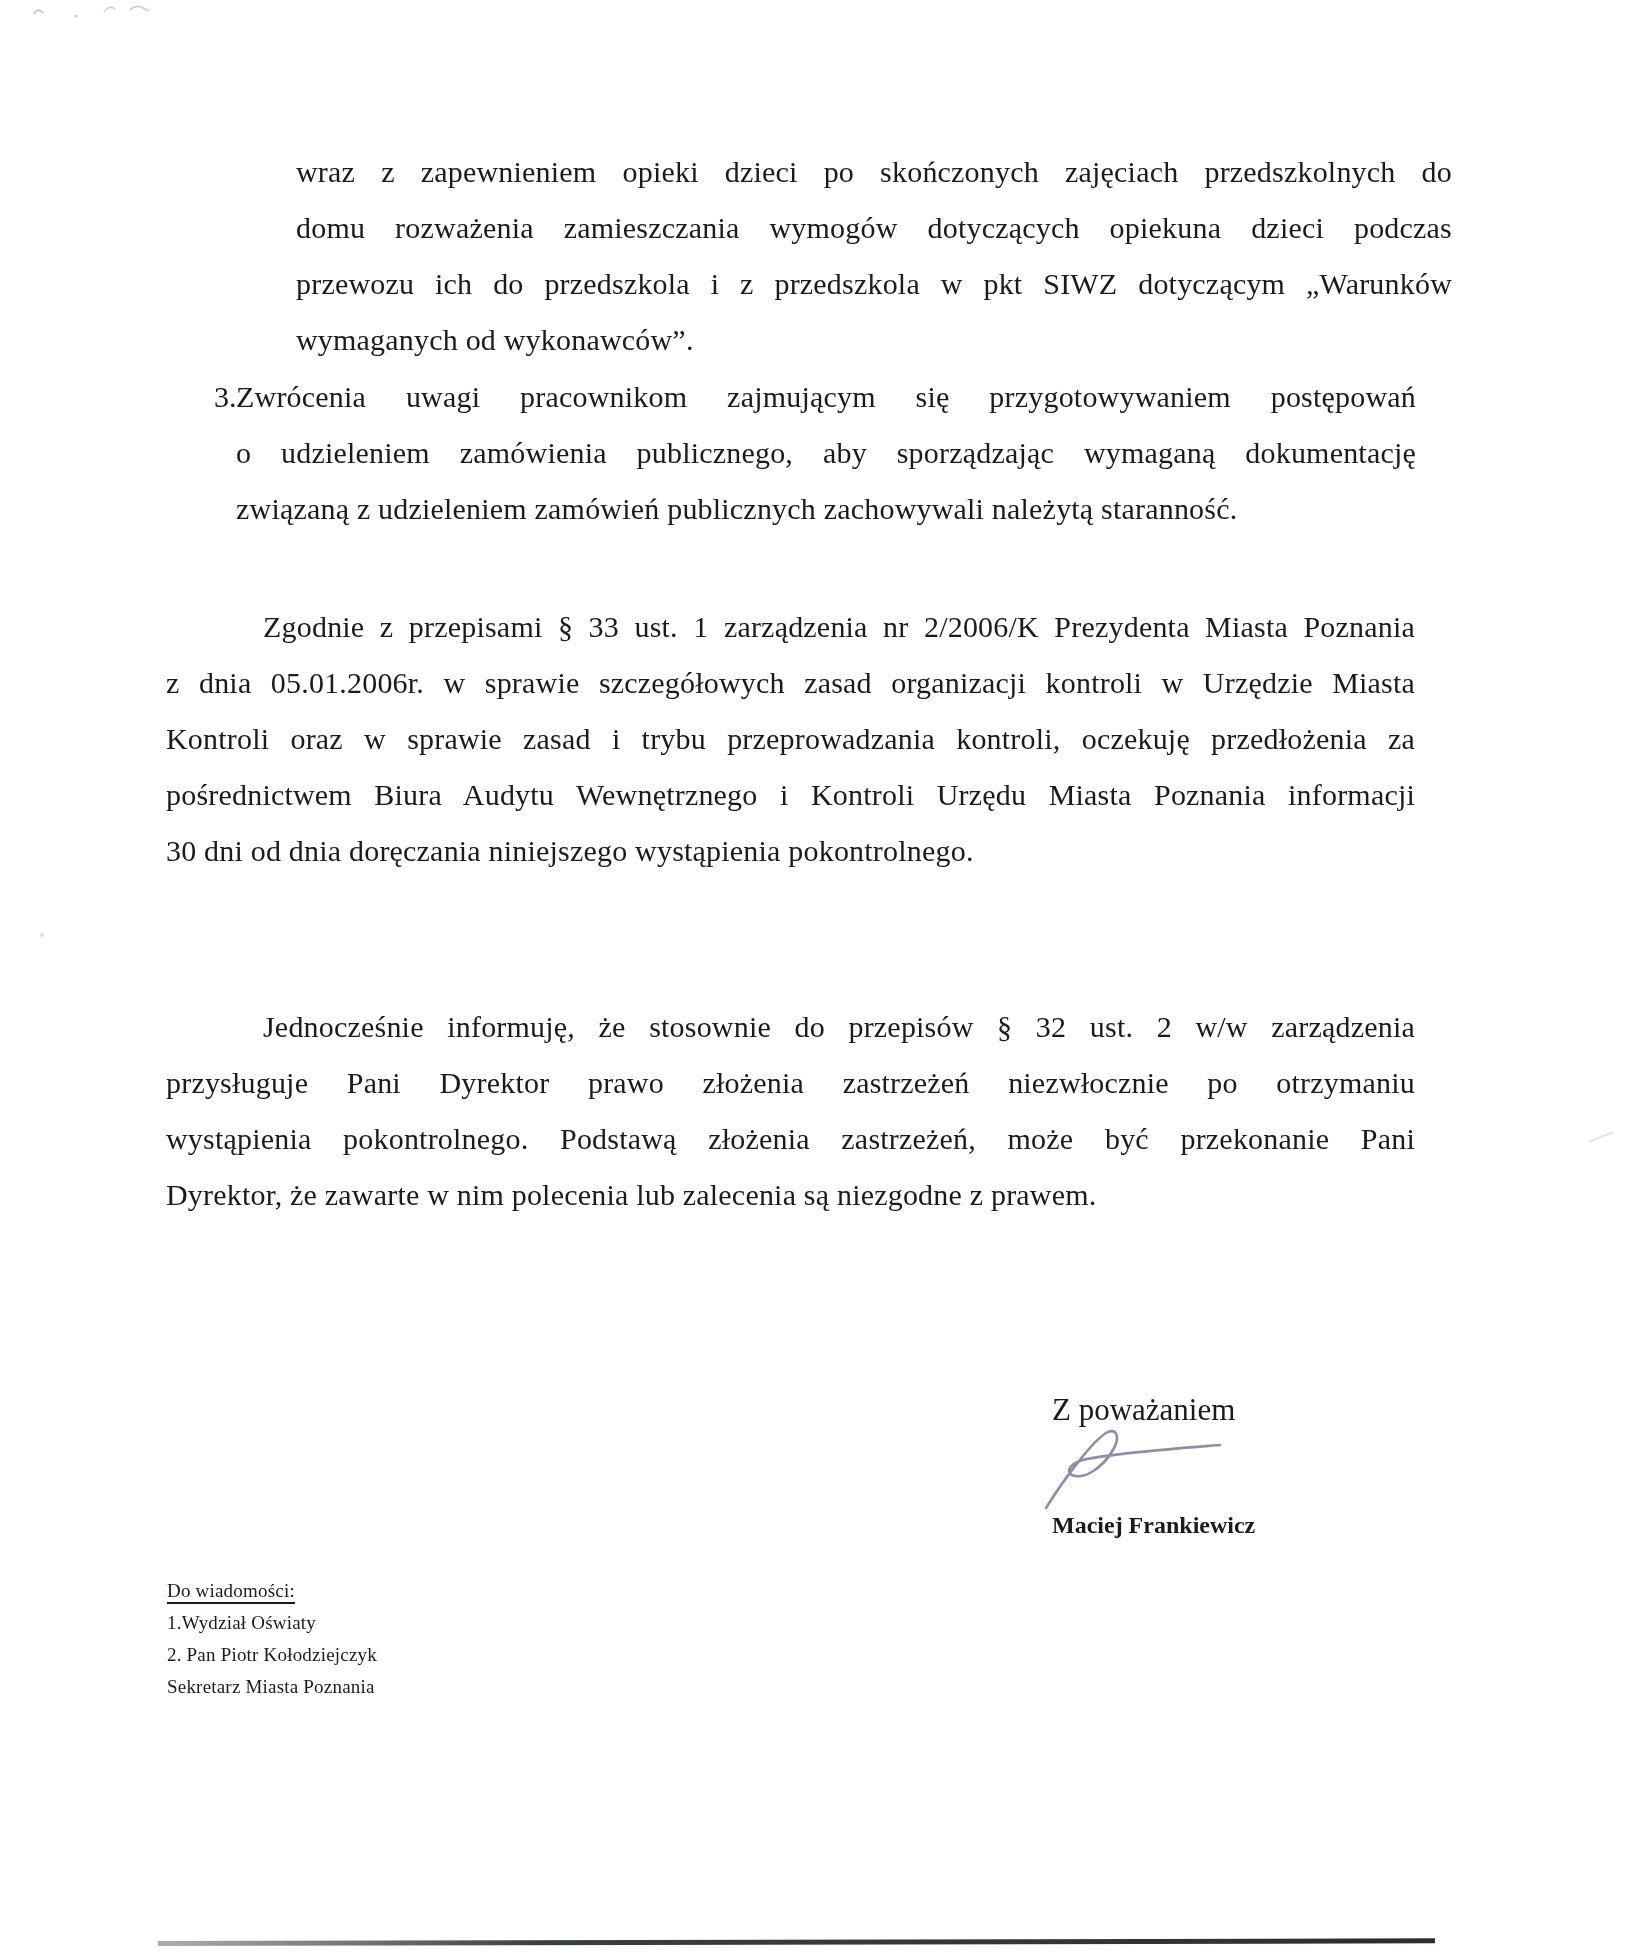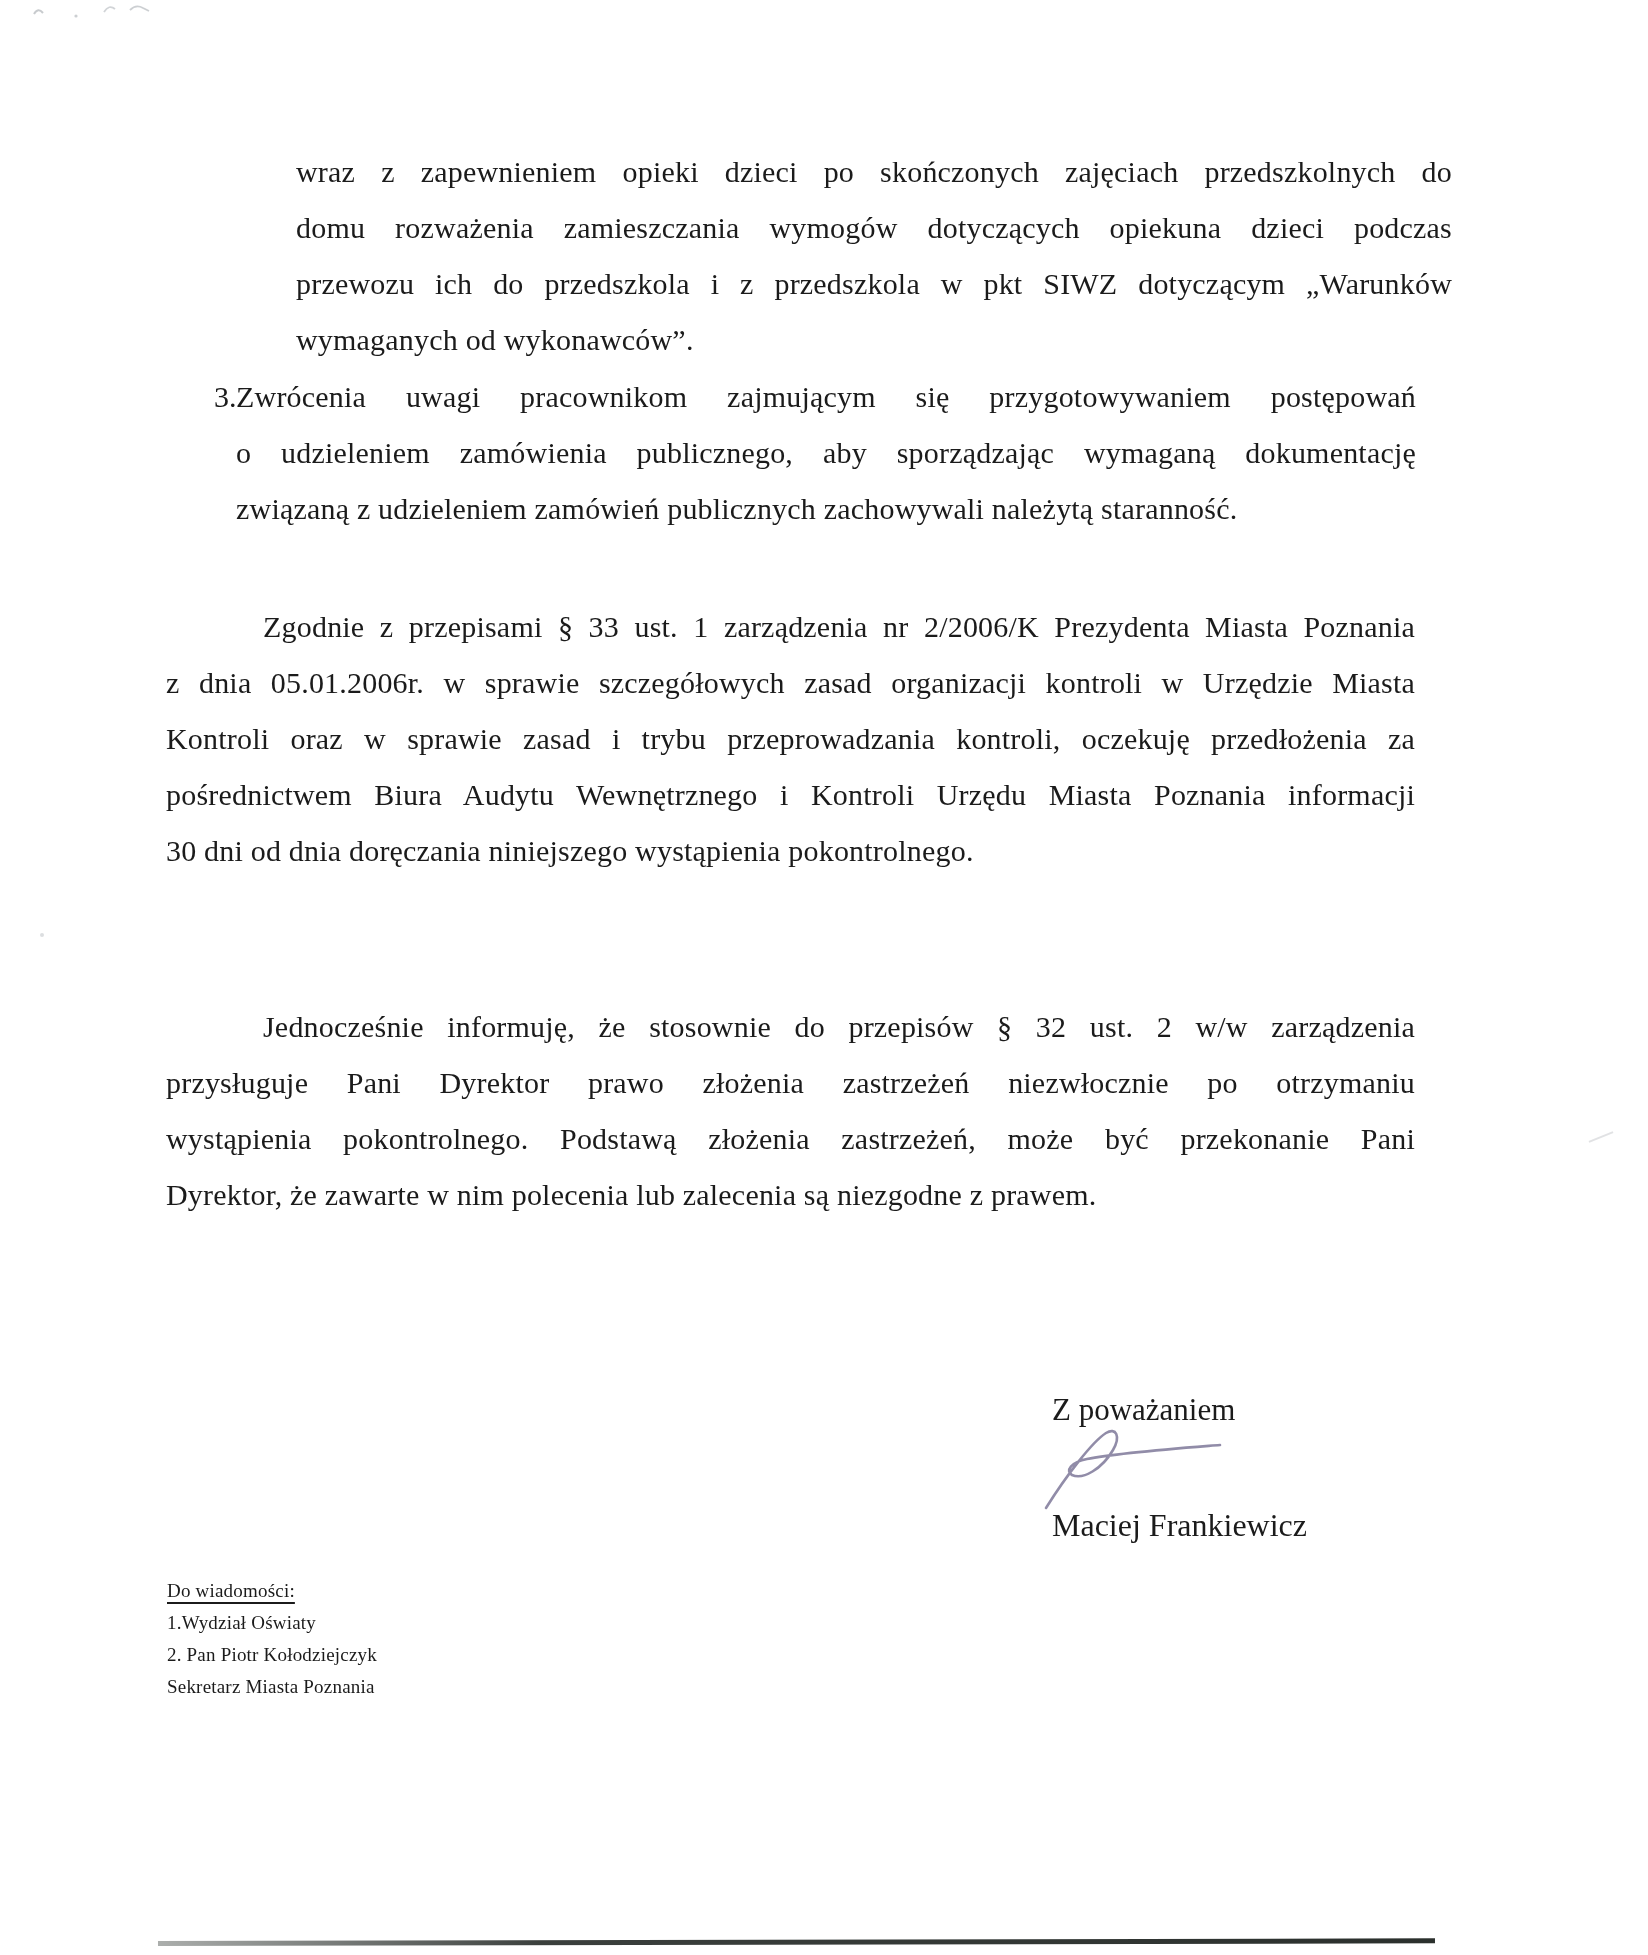--- a/index.html
+++ b/index.html
@@ -21,21 +21,21 @@
   }
   .block .line{white-space:nowrap;}
   .block .line.just{
     white-space:normal;
     text-align:justify;
     text-align-last:justify;
   }
   .block .line.indent{padding-left:97px;}
   .num{position:absolute;font-size:30px;line-height:56px;}
   .salutation{position:absolute;font-size:31px;line-height:36px;}
-  .signer{position:absolute;font-size:32px;line-height:38px;}
+  .signer{position:absolute;font-size:24px;line-height:38px;font-weight:bold;}
   .signature{position:absolute;}
   .footer{
     position:absolute;
     font-size:19px;
     line-height:32px;
     letter-spacing:0.2px;
   }
   .footer .heading{
     text-decoration:underline;
     text-decoration-thickness:2px;

